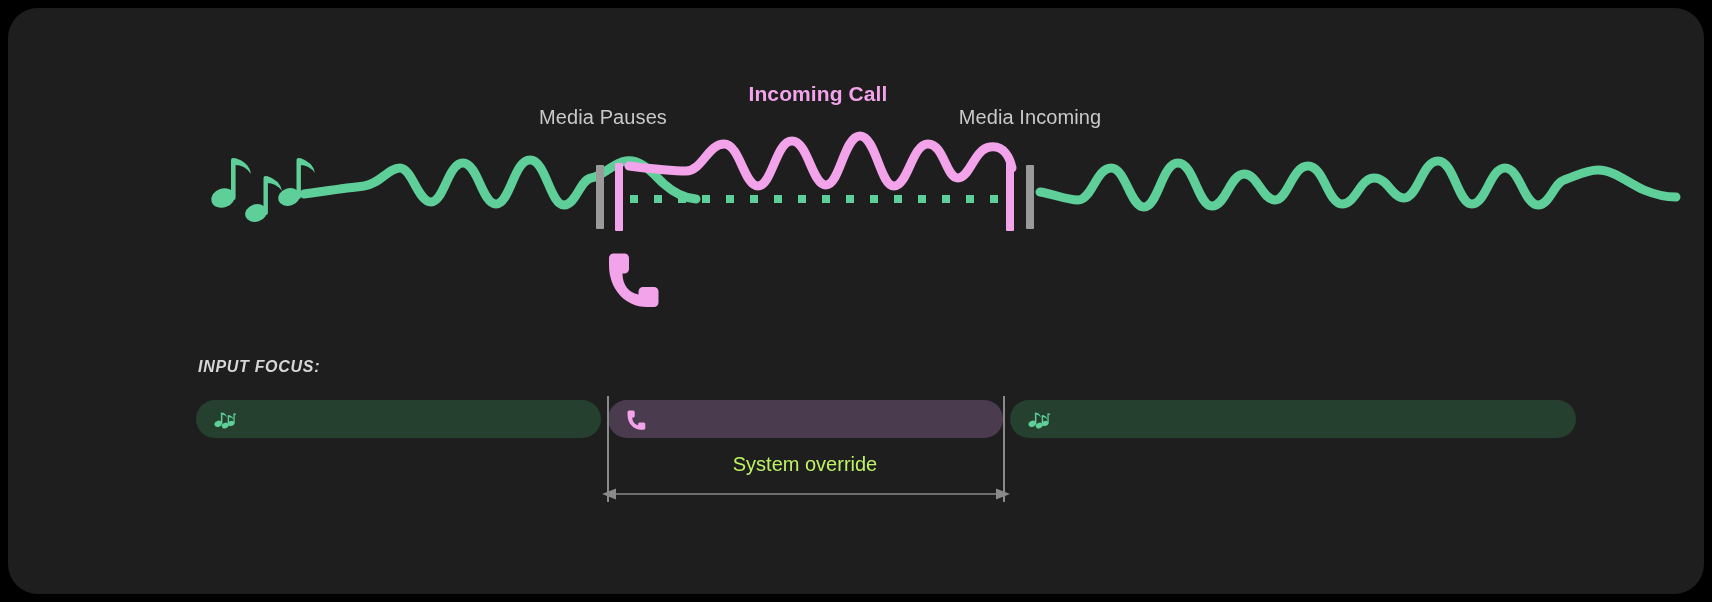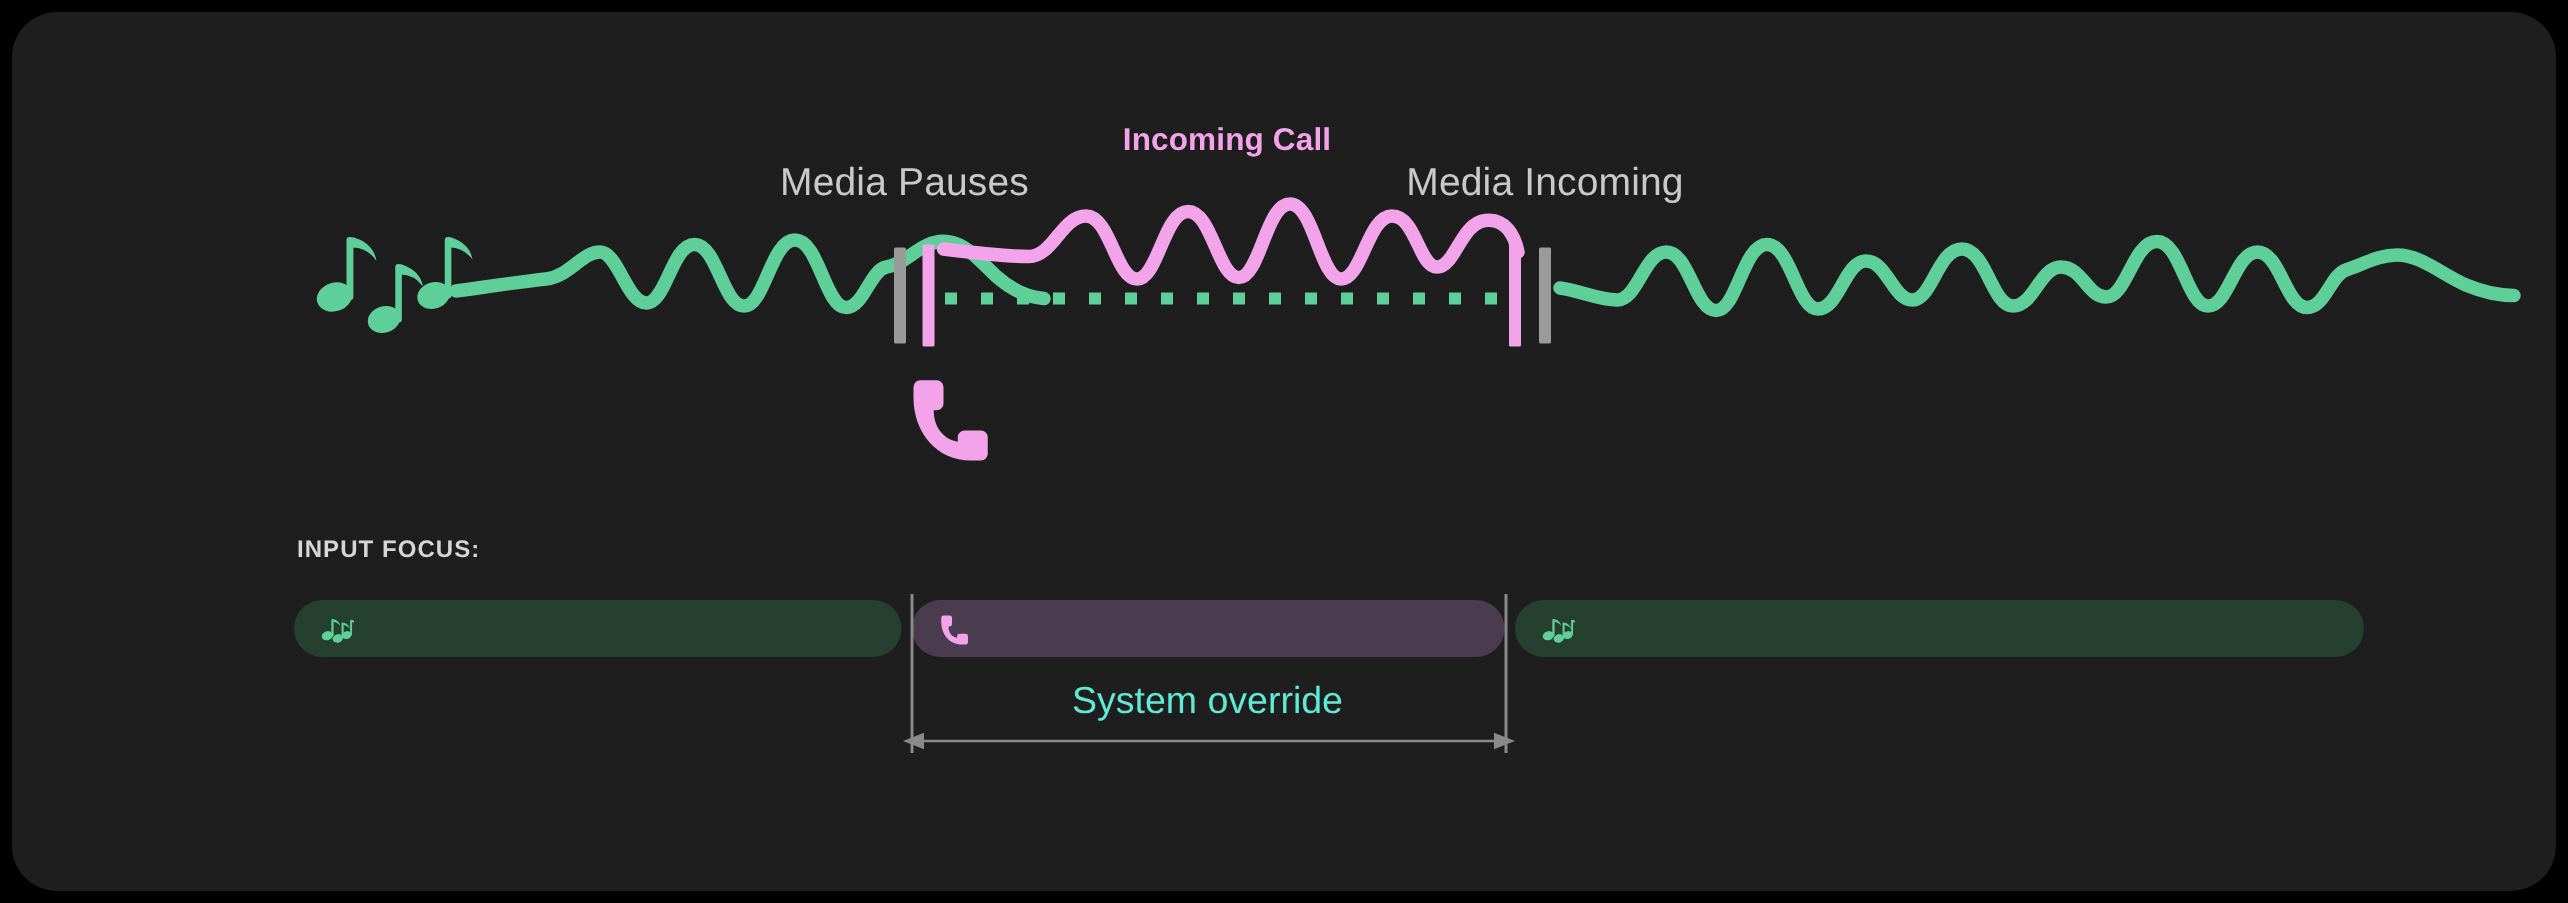--- a/index.html
+++ b/index.html
@@ -20,21 +20,21 @@
   
   #stage {
     position: absolute;
     left: 0; top: 0;
     width: 1696px; height: 330px;
   }
   #wave-svg { position: absolute; left: 0; top: 0; }
 
   .tl-label {
     position: absolute;
-    font-size: 26px;
+    font-size: 20px;
     letter-spacing: 0.1px;
     white-space: nowrap;
     transform: translateX(-50%);
   }
   #label-media-pauses  { color: #c9c9c9; left: 595px; top: 98px; }
   #label-media-resumes { color: #c9c9c9; left: 1022px; top: 98px; }
   #label-incoming-call {
     color: #f2a3ea; left: 810px; top: 74px;
     font-weight: 600; font-size: 21px; text-align: right;
   }
@@ -45,20 +45,21 @@
     left: 0; top: 330px;
     width: 1696px; height: 256px;
   }
   #focus-title {
     position: absolute;
     left: 190px; top: 20px;
     font-size: 16px;
     font-weight: 700;
     letter-spacing: 0.7px;
     color: #d6d6d6;
+    font-style: italic;
   }
   .focus-pill {
     position: absolute;
     top: 62px;
     height: 38px;
     border-radius: 19px;
     display: flex;
     align-items: center;
   }
   .focus-pill .pill-icon {
@@ -78,22 +79,22 @@
     height: 106px;
     background: #8a8a8a;
   }
   #guide-left  { left: 599px; }
   #guide-right { left: 995px; }
 
   #override-label {
     position: absolute;
     left: 797px; top: 115px;
     transform: translateX(-50%);
-    font-size: 25px;
-    color: #5eead4;
+    font-size: 20px;
+    color: #bef264;
     white-space: nowrap;
     text-align: center;
   }
   #override-arrow { position: absolute; left: 594px; top: 148px; }
 </style>
 </head>
 <body>
 
 <div id="card">
 

